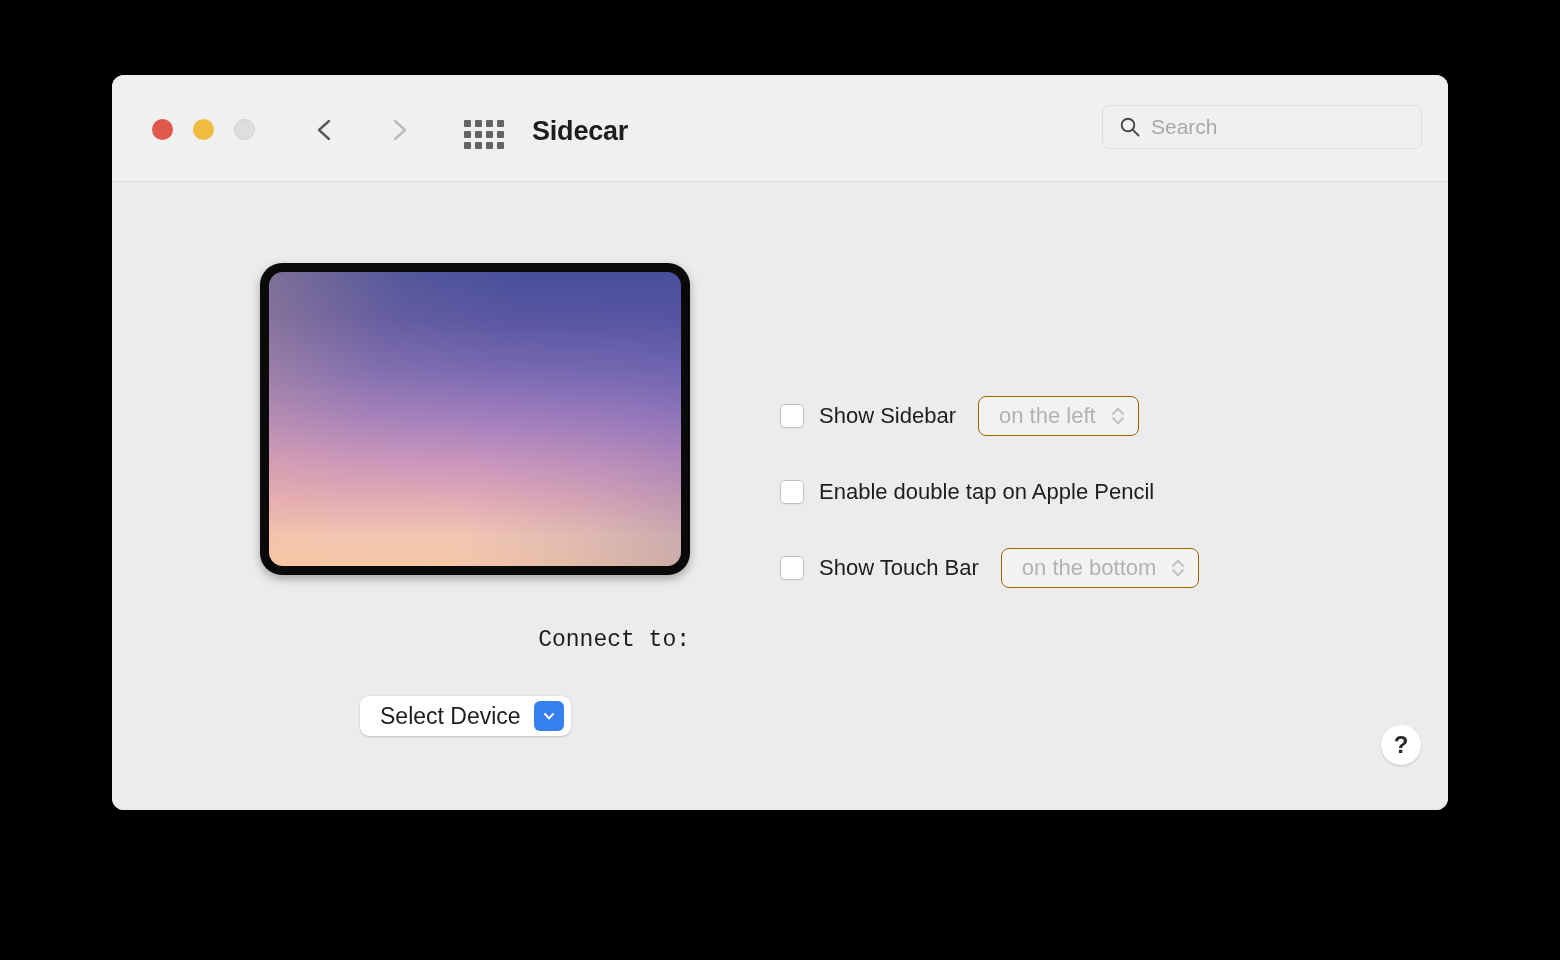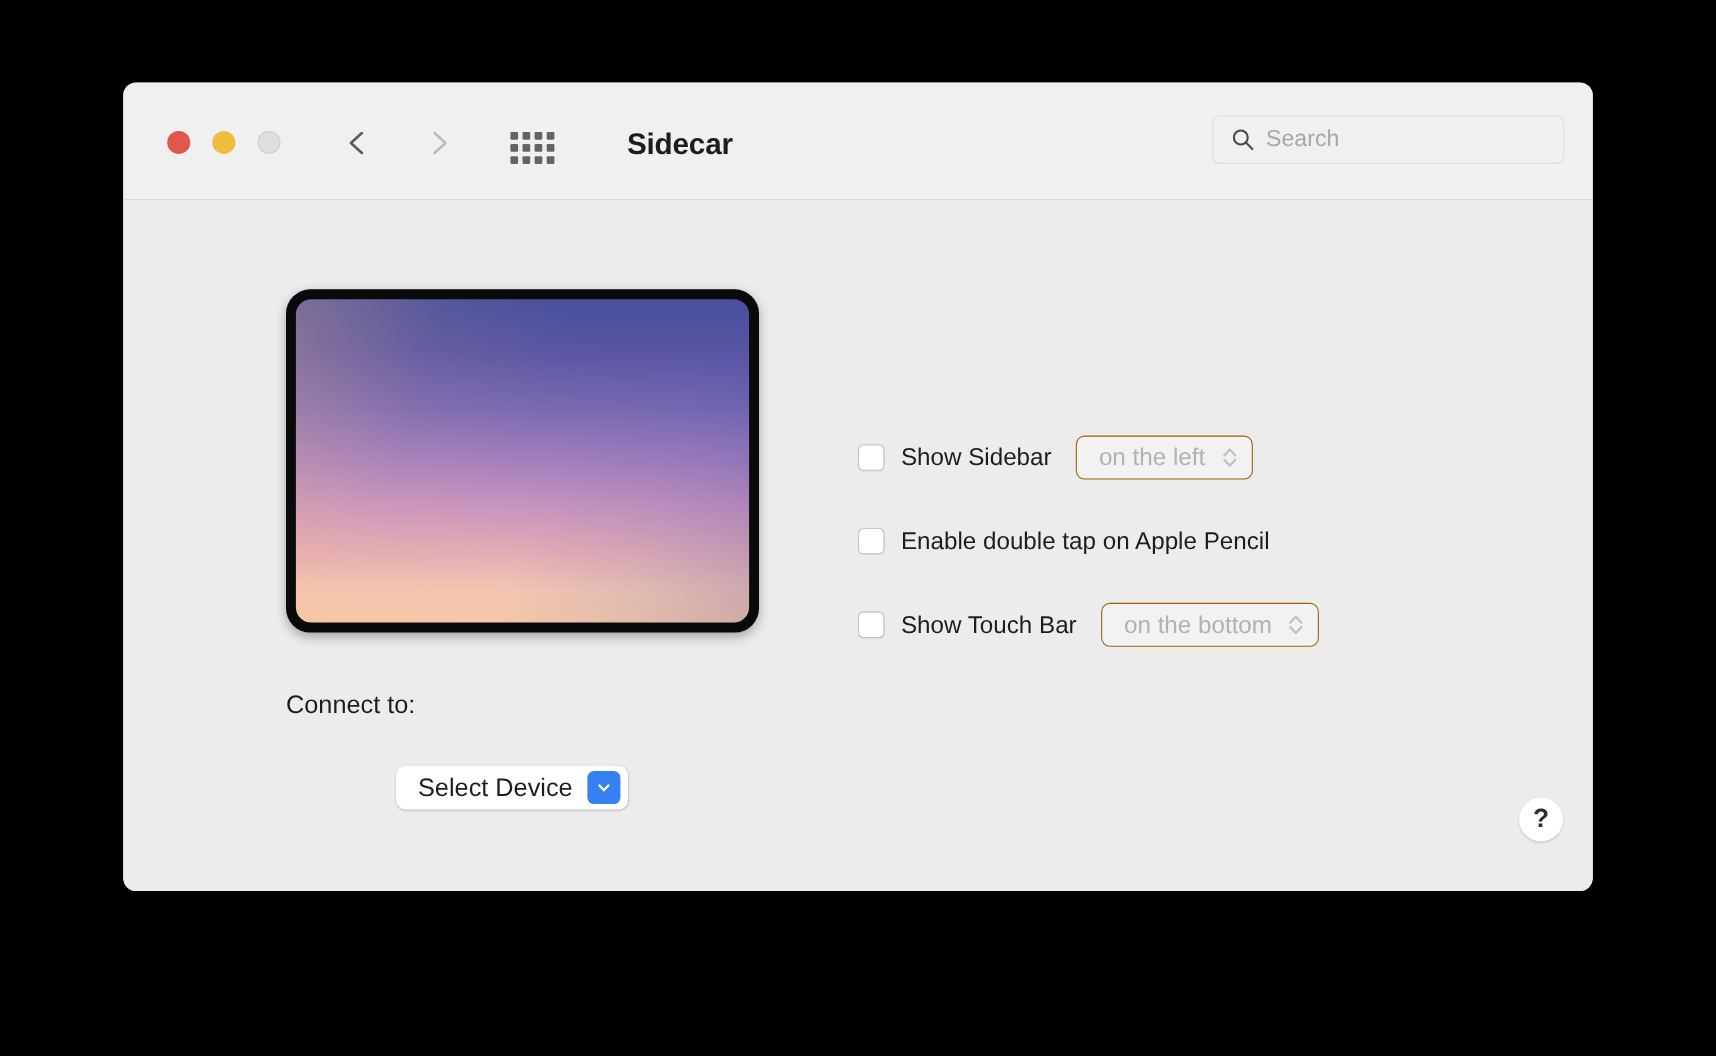--- a/index.html
+++ b/index.html
@@ -89,21 +89,20 @@
 
   .win-title {
     position: absolute;
     left: 420px;
     top: 36px;
     font-size: 27px;
     font-weight: 600;
     color: #1d1d1f;
     letter-spacing: -0.2px;
     line-height: 40px;
-    margin-left: 38px;
   }
 
   .search-field {
     position: absolute;
     right: 26px;
     top: 30px;
     width: 320px;
     height: 44px;
     background: #f0f0f0;
     border: 1px solid #dedede;
@@ -180,23 +179,24 @@
       rgba(70,80,170,0.10) 78%,
       rgba(60,70,165,0.22) 100%);
   }
 
   
   .connect-label {
     position: absolute;
     left: 148px;
     top: 445px;
     width: 430px;
-    text-align: left;
+    text-align: right;
     font-size: 23px;
     color: #1d1d1f;
+    font-family: Liberation Mono, monospace;
   }
 
   .device-popup {
     position: absolute;
     left: 248px;
     top: 514px;
     height: 40px;
     background: #ffffff;
     border-radius: 9px;
     display: flex;

